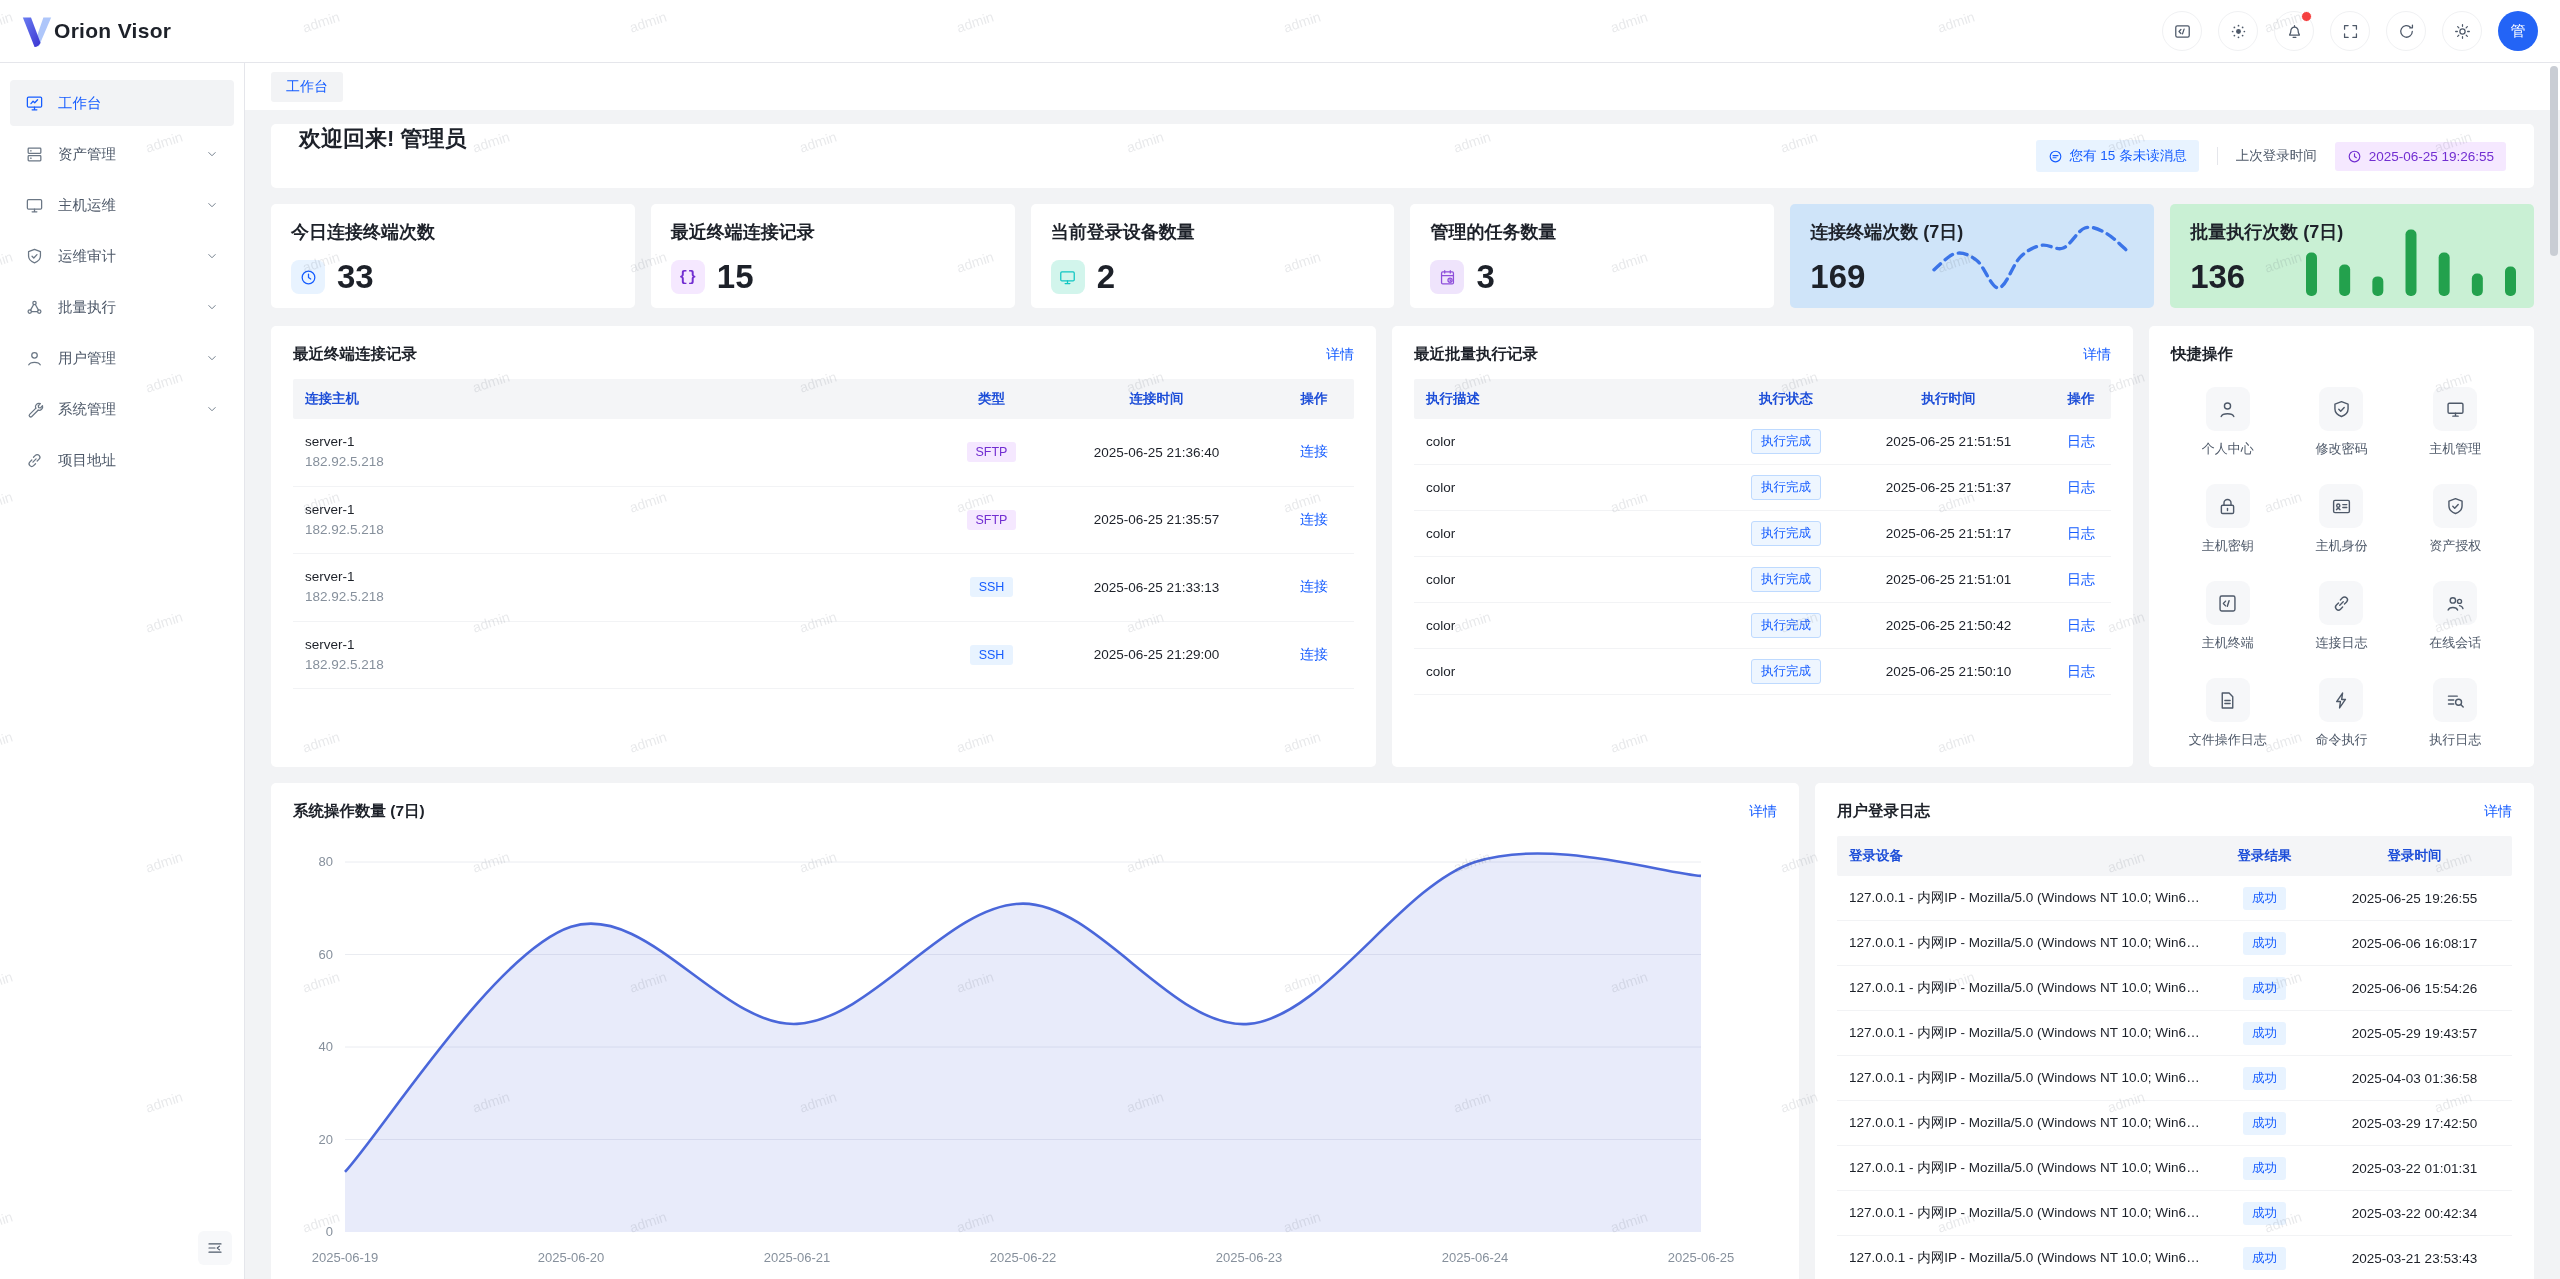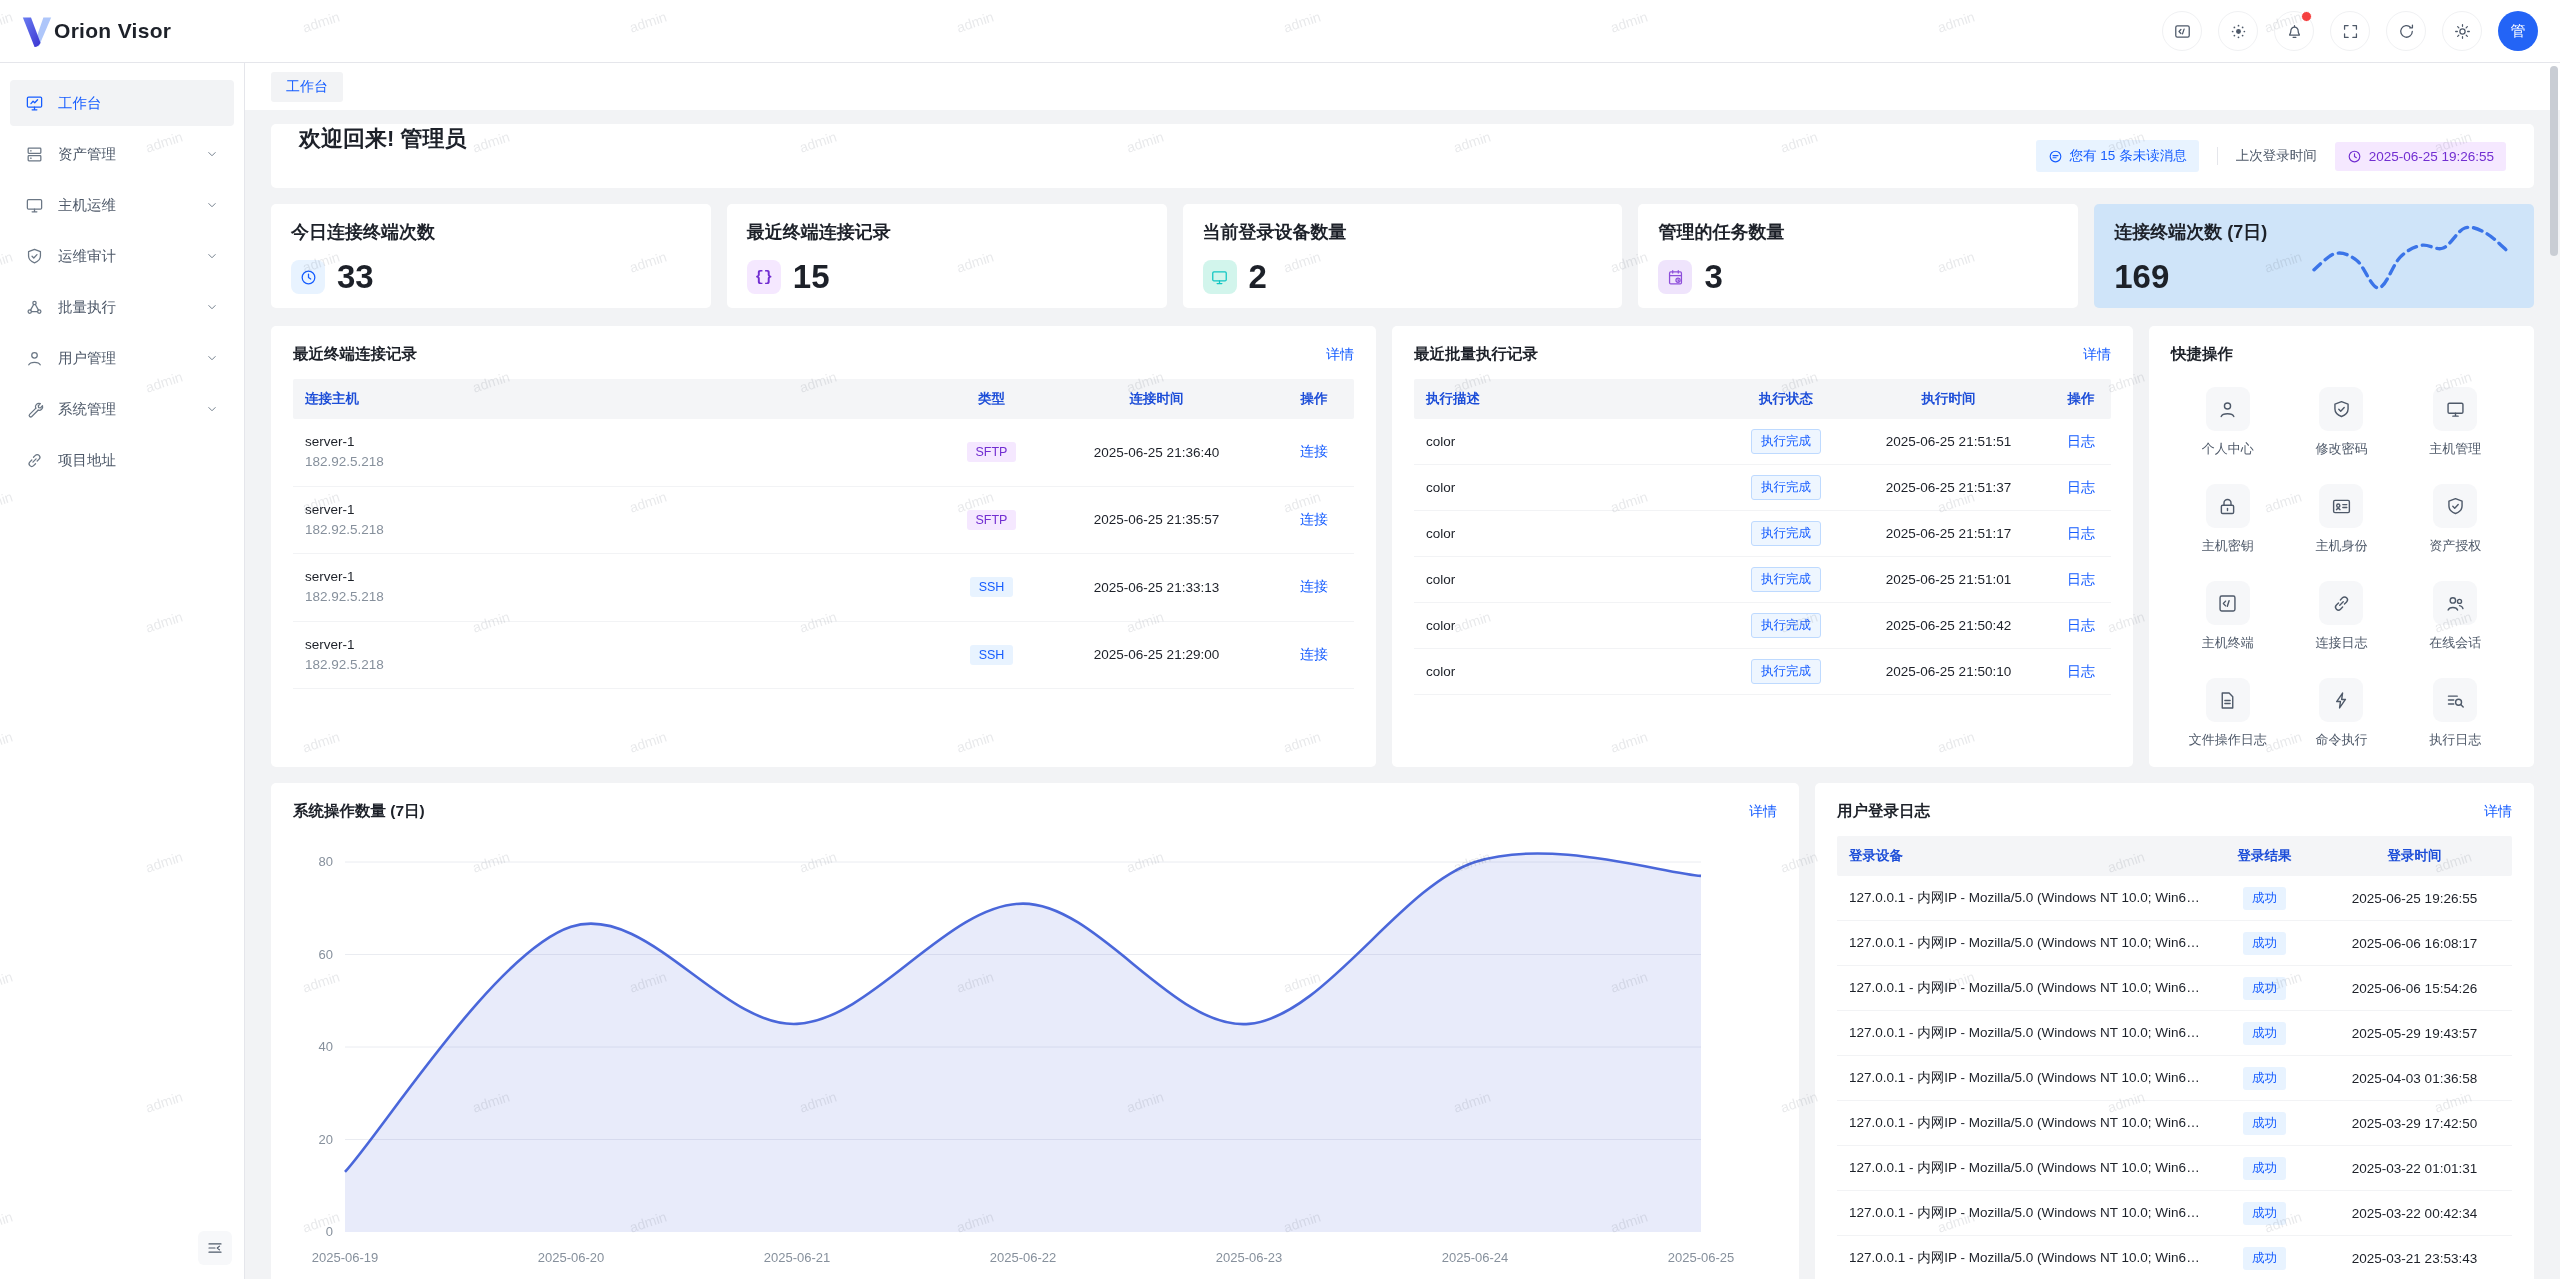--- a/index.html
+++ b/index.html
@@ -368,20 +368,35 @@
             <span class="stat-value">3</span>
           </div>
         </div>
         <div class="card stat-card sky">
           <div class="stat-label">连接终端次数 (7日)</div>
           <div class="stat-val-row">
               <span class="stat-value">169</span>
             </div>
           <svg class="spark" id="spark-line" viewBox="0 0 210 76">
               <path d="M8,49.81818181818181C11.592592592592593,47.090909090909086,22.37037037037037,34.96969696969697,29.555555555555557,33.45454545454545C36.74074074074074,31.939393939393938,43.92592592592593,34.96969696969697,51.111111111111114,40.72727272727273C58.2962962962963,46.484848484848484,65.48148148148148,68.60606060606061,72.66666666666667,68C79.85185185185186,67.39393939393939,87.03703703703704,44.21212121212122,94.22222222222223,37.09090909090909C101.40740740740742,29.969696969696972,108.59259259259258,26.78787878787879,115.77777777777777,25.272727272727273C122.96296296296296,23.757575757575758,130.14814814814815,30.87878787878788,137.33333333333334,28C144.51851851851853,25.12121212121212,151.7037037037037,10.424242424242424,158.88888888888889,8C166.07407407407408,5.575757575757576,173.25925925925927,9.515151515151514,180.44444444444446,13.454545454545453C187.62962962962965,17.39393939393939,198.40740740740742,28.606060606060602,202,31.636363636363633" fill="none" stroke="#3b74e8" stroke-width="3.4" stroke-dasharray="9 6" stroke-linecap="round"></path>
+            </svg>
+        </div>
+        <div class="card stat-card mint">
+          <div class="stat-label">批量执行次数 (7日)</div>
+          <div class="stat-val-row">
+              <span class="stat-value">136</span>
+            </div>
+          <svg class="spark" id="spark-bars" viewBox="0 0 210 76">
+              <rect x="0" y="32.6" width="11" height="43.4" rx="5" fill="#23a14d"></rect>
+              <rect x="33.16666666666667" y="44.5" width="11" height="31.5" rx="5" fill="#23a14d"></rect>
+              <rect x="66.33333333333334" y="56.4" width="11" height="19.6" rx="5" fill="#23a14d"></rect>
+              <rect x="99.50000000000001" y="9.5" width="11" height="66.5" rx="5" fill="#23a14d"></rect>
+              <rect x="132.66666666666669" y="32.6" width="11" height="43.4" rx="5" fill="#23a14d"></rect>
+              <rect x="165.83333333333337" y="53.599999999999994" width="11" height="22.400000000000002" rx="5" fill="#23a14d"></rect>
+              <rect x="199.00000000000003" y="46.6" width="11" height="29.4" rx="5" fill="#23a14d"></rect>
             </svg>
         </div>
       </div>
 
       <div class="row2">
         <div class="card tbl-card conn-card">
           <div class="card-head">
             <span class="card-title">最近终端连接记录</span>
             <a class="link">详情</a>
           </div>

